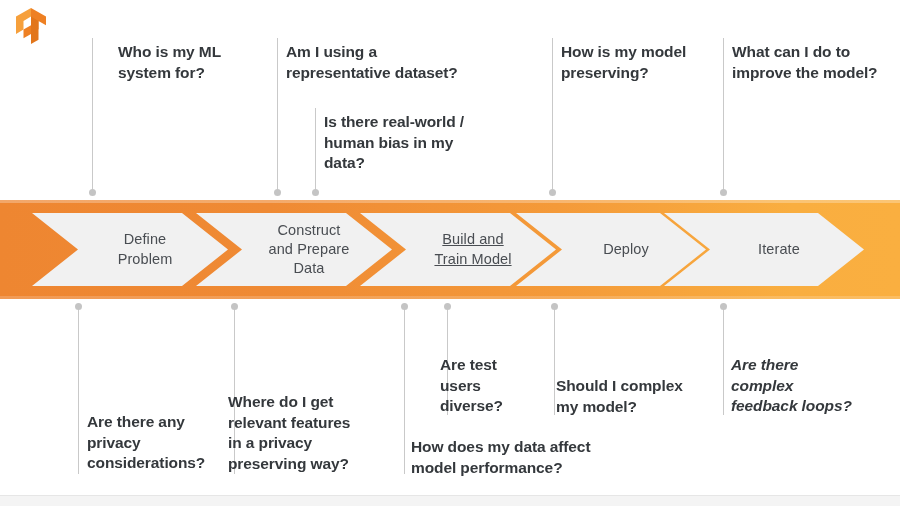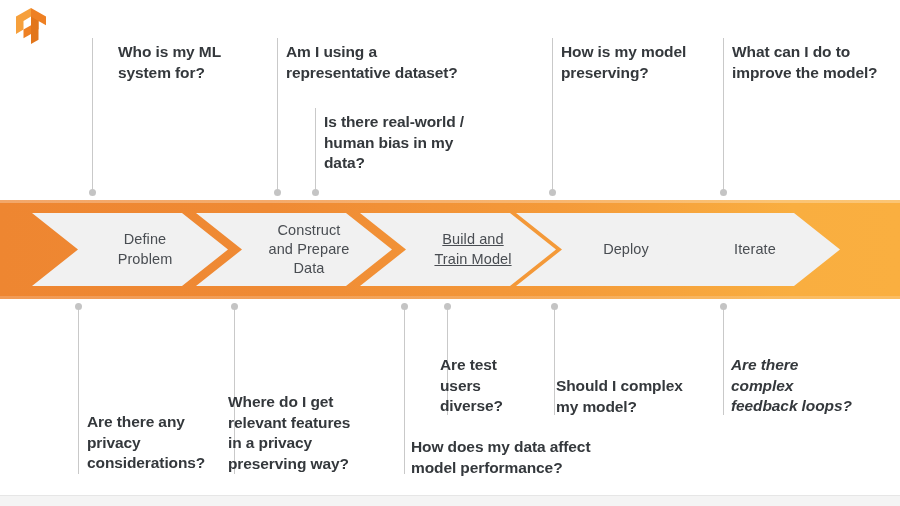--- a/index.html
+++ b/index.html
@@ -196,21 +196,21 @@
         </svg>
         <div class="step-label" style="padding-left: 30px; text-decoration: underline;">Build and
 Train Model</div>
       </div>
       <div class="step" style="left: 516px; width: 190px;">
         <svg viewBox="0 0 190 99" preserveAspectRatio="none">
           <polygon points="0,13 144,13 190,49.5 144,86 0,86 46,49.5" fill="#f1f1f1"></polygon>
         </svg>
         <div class="step-label" style="padding-left: 30px;">Deploy</div>
       </div>
-      <div class="step" style="left: 640px; width: 200px; justify-content: center;">
+      <div class="step" style="left: 664px; width: 200px; justify-content: center;">
         <svg viewBox="0 0 200 99" preserveAspectRatio="none">
           <polygon points="0,13 154,13 200,49.5 154,86 0,86 46,49.5" fill="#f1f1f1"></polygon>
         </svg>
         <div class="step-label" style="padding-left: 30px;">Iterate</div>
       </div>
     </div>
 
   <div id="connectors-bottom">
       <div class="connector" style="left: 78px; top: 306px; height: 168px;"></div>
       <div class="connector-dot" style="left: 78px; top: 303px;"></div>

